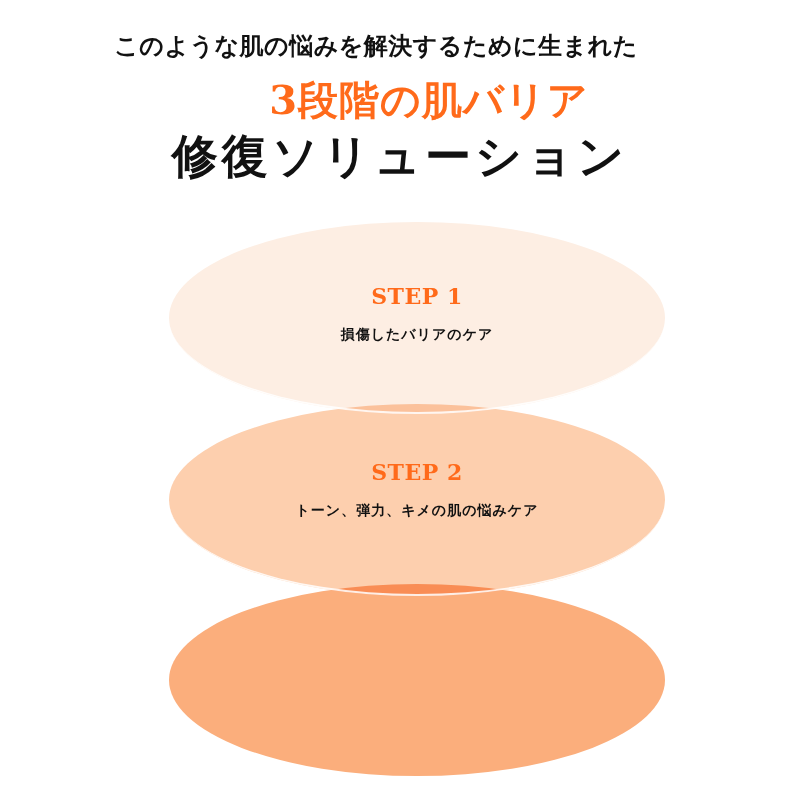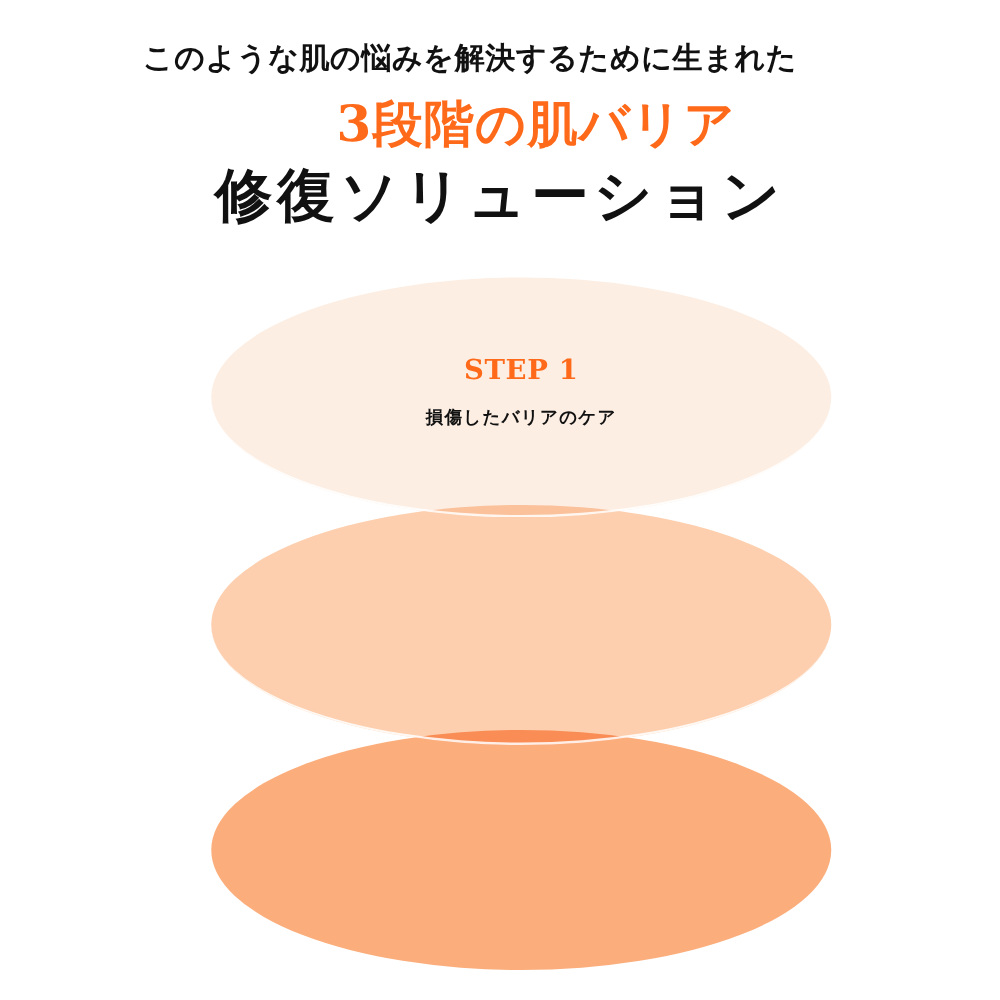--- a/index.html
+++ b/index.html
@@ -125,14 +125,16 @@
   <div class="ellipse e2"></div>
   <div class="ellipse e3"></div>
   <div class="seam s1"></div>
   <div class="seam s2"></div>
 
   <div class="step-text t1">
     <span class="step-label">STEP 1</span>
     <span class="step-desc">損傷したバリアのケア</span>
   </div>
   <div class="step-text t2">
+    <span class="step-label">STEP 2</span>
+    <span class="step-desc">トーン、弾力、キメの肌の悩みケア</span>
   </div>
 </div>
 
 </body></html>

